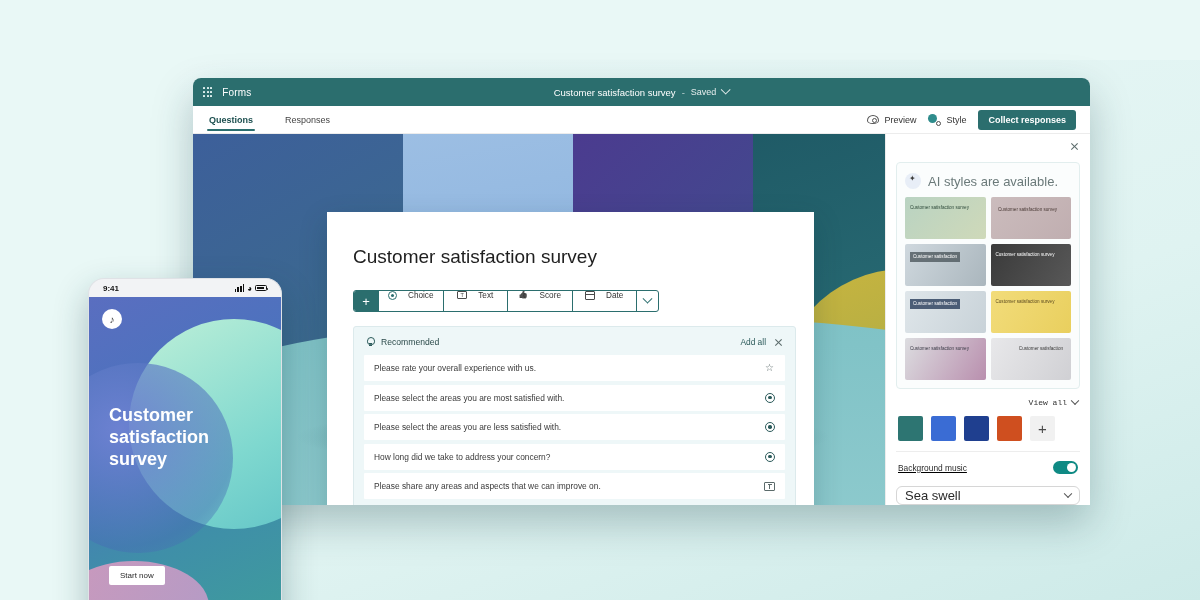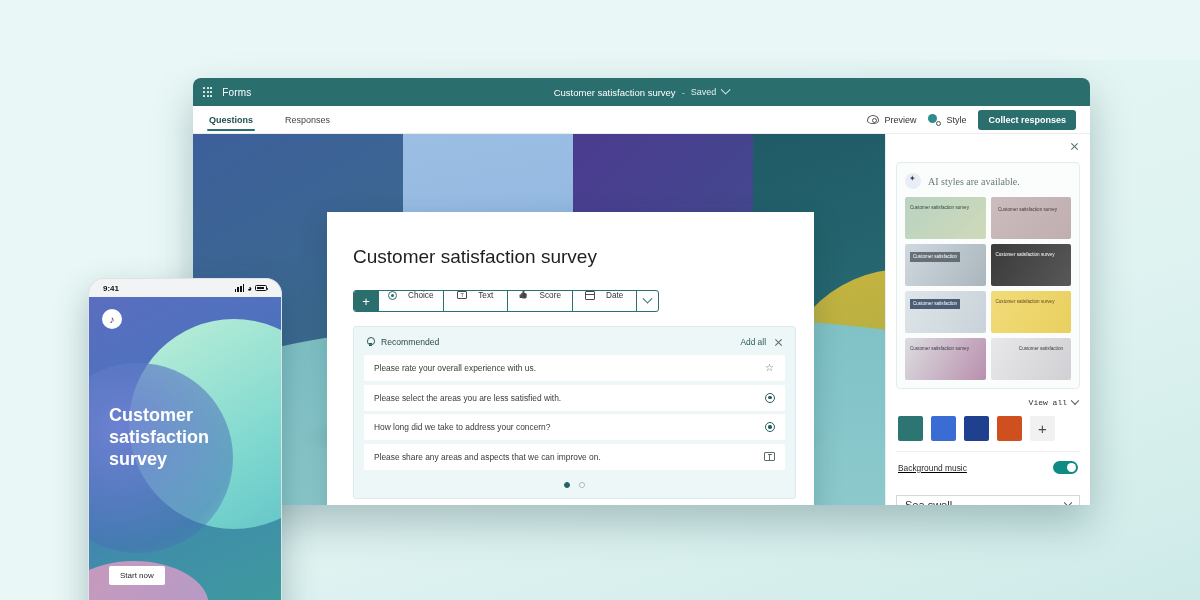--- a/index.html
+++ b/index.html
@@ -165,21 +165,21 @@
   .style-panel {
     position: absolute; right: 0; top: 56px; width: 205px; bottom: 0; background: #fff;
     border-left: 1px solid #ececec; padding: 8px 10px;
   }
   .sp-close { position:absolute; right: 11px; top: 8px; }
   .sp-card { margin-top: 20px; border: 1px solid #e2eeee; border-radius: 4px; padding: 8px;
              background:#fbfdfd; }
   .ai-row { display:flex; align-items:center; gap:7px; padding: 2px 0 8px; }
   .ai-ic { width:16px; height:16px; border-radius:50%; background:#e8eef7; position:relative; flex:none; }
   .ai-ic::before { content:"\2726"; position:absolute; left:4px; top:1px; font-size:8px; color:#3a3a3a; }
-  .ai-txt { font-size: 10px; color:#6b7a7a;font-family:Liberation Serif, serif; }
+  .ai-txt { font-size: 13px; color:#6b7a7a; }
   .thumbs { display:grid; grid-template-columns: 1fr 1fr; gap: 5px; }
   .th { height: 42px; border-radius: 2px; position: relative; overflow: hidden; font-size: 4.6px;
         color:#fff; }
   .th span { position:absolute; left:5px; top:8px; line-height:1.35; }
   .th.t1 { background: linear-gradient(135deg,#b9d3c2,#cfd9b9); }
   .th.t1 span { color:#2e4a3a; }
   .th.t2 { background: linear-gradient(135deg,#cbbcbd,#c0aeb0); }
   .th.t2 span { color:#4a3a36; left:auto; right:14px; top:10px; }
   .th.t3 { background: linear-gradient(120deg,#cfd8de,#aab6bd); }
   .th.t3 span { background: rgba(70,80,85,.75); padding:2px 3px; }
@@ -200,22 +200,22 @@
   .swatches { display:flex; gap: 8px; align-items:center; padding: 2px 2px 10px; }
   .sw { width: 25px; height: 25px; border-radius: 2px; }
   .sw-add { width: 25px; height: 25px; border-radius: 2px; background:#f1f1f1;
             display:flex; align-items:center; justify-content:center; color:#4a4a4a; font-size: 15px; }
   .bgm-row { display:flex; align-items:center; border-top:1px solid #ededed; padding: 9px 2px; text-decoration: underline; }
   .bgm-lbl { font-size: 8.4px; color:#2a2a2a; flex:1; }
   .toggle { width: 25px; height: 13px; border-radius: 7px; background:#0f8a84; position:relative; }
   .toggle::after { content:""; position:absolute; right:2px; top:2px; width:9px; height:9px;
     border-radius:50%; background:#fff; }
   .select {
-    height: 19px; border: 1px solid #d6d6d6; border-radius: 0; display:flex; align-items:center;
-    padding: 0 8px; font-size: 11px; color:#2a2a2a; margin-top: 12px;
+    height: 19px; border: 1px solid #d6d6d6; border-radius: 6px; display:flex; align-items:center;
+    padding: 0 8px; font-size: 13px; color:#2a2a2a; margin-top: 3px;
   }
   .select .cv-dk { margin-left: auto; }
 
   
   .phone {
     position: absolute; left: 88px; top: 232px; width: 194px; height: 368px;
     background: #f2f3f5; border-radius: 16px 16px 0 0;
     box-shadow: 0 14px 34px rgba(20,60,70,.3);
     border: 1px solid #dfe2e6; border-bottom: none; overflow: hidden; margin-top: 46px;
   }
@@ -350,20 +350,24 @@
               <span class="rec-addall">Add all</span>
               <span class="x-ic"></span>
             </span>
           </div>
 
           <div class="rec-item">
             <span class="lbl">Please rate your overall experience with us.</span>
             <span class="ic-star">☆</span>
           </div>
           <div class="rec-item">
+            <span class="lbl">Please select the areas you are most satisfied with.</span>
+            <span class="ic-radio-q"></span>
+          </div>
+          <div class="rec-item">
             <span class="lbl">Please select the areas you are less satisfied with.</span>
             <span class="ic-radio-q"></span>
           </div>
           <div class="rec-item">
             <span class="lbl">How long did we take to address your concern?</span>
             <span class="ic-radio-q"></span>
           </div>
           <div class="rec-item">
             <span class="lbl">Please share any areas and aspects that we can improve on.</span>
             <span class="ic-textbox"></span>

